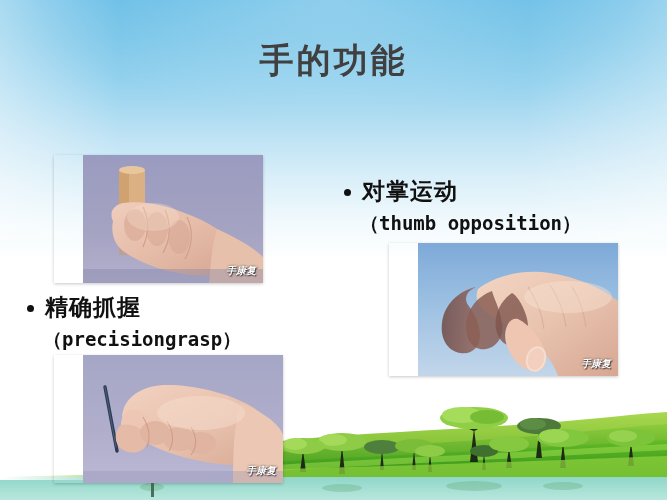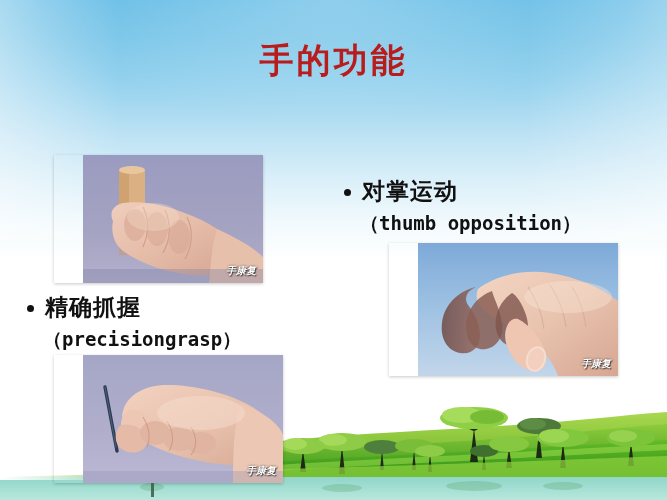--- a/index.html
+++ b/index.html
@@ -71,21 +71,21 @@
   
   .title {
     position: absolute;
     left: 0;
     top: 38px;
     width: 667px;
     text-align: center;
     font-family: "DejaVu Sans", sans-serif;
     font-size: 34px;
     font-weight: bold;
-    color: #b91c1c;
+    color: #404040;
     letter-spacing: 3px;
     line-height: 44px;
   }
 
   
   .bullet-block {
     position: absolute;
   }
   .bullet-row {
     display: flex;

